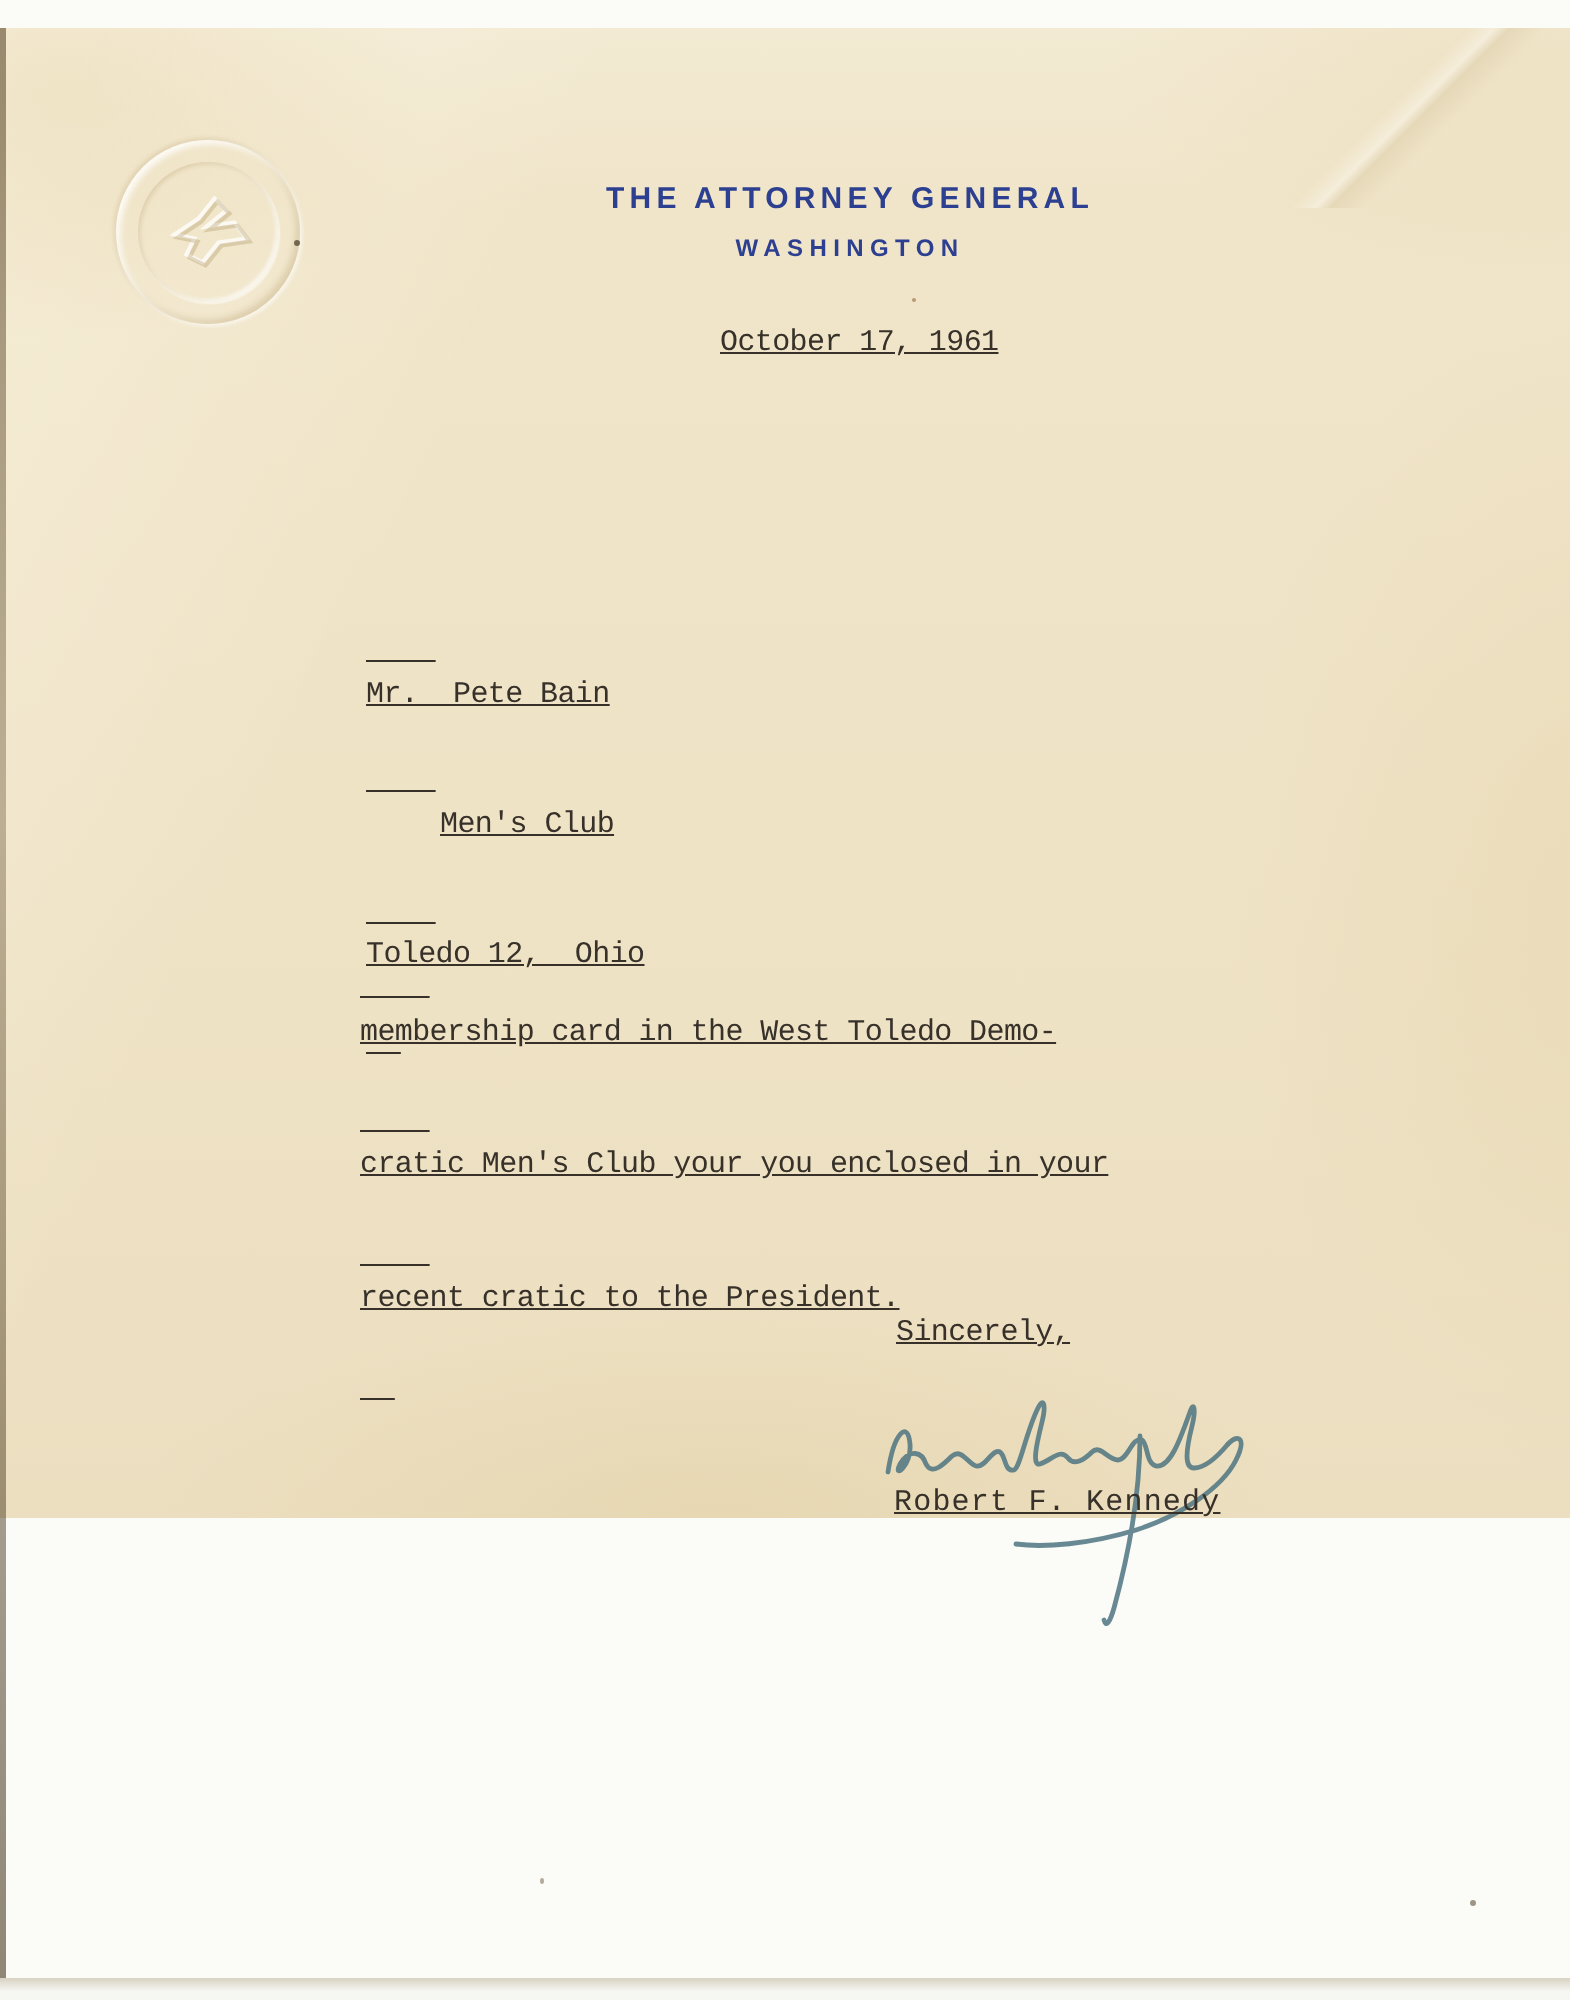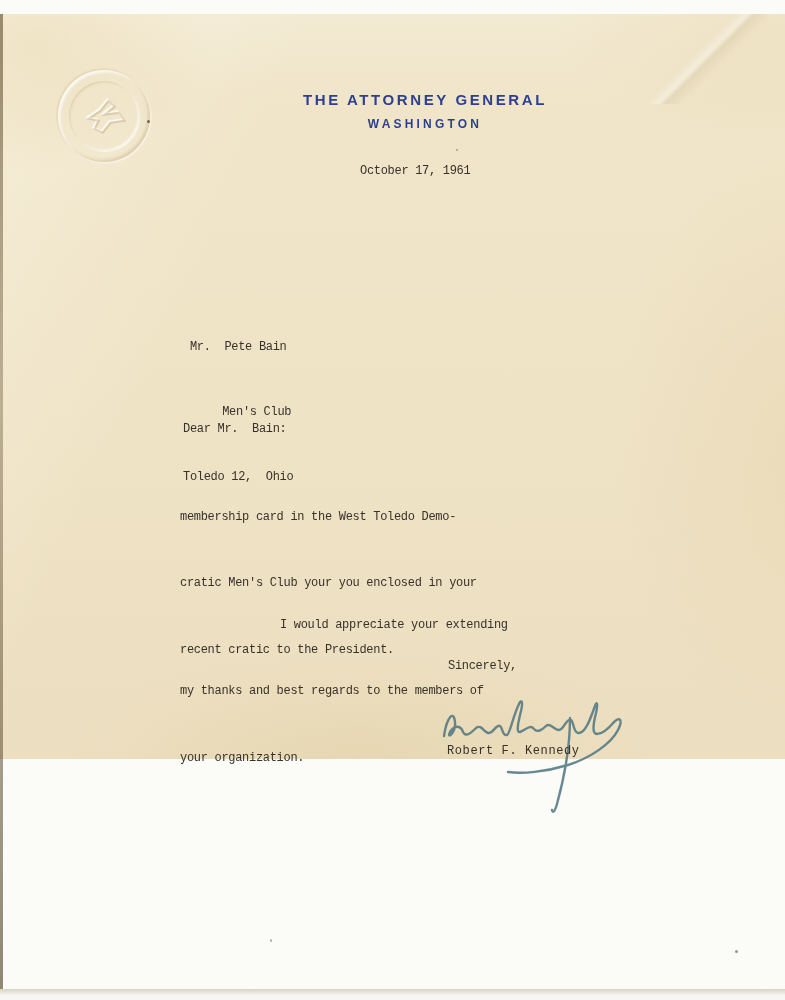--- a/index.html
+++ b/index.html
@@ -52,25 +52,25 @@
   .seal svg{position:absolute;left:16px;top:18px;}
   
   .letterhead{
     position:absolute;left:0;top:77px;width:850px;text-align:center;
     color:#2c3f90;font-family:"Liberation Sans", sans-serif;font-weight:bold;
   }
   .lh1{font-size:15px;letter-spacing:2.6px;}
   .lh2{font-size:12px;letter-spacing:3.2px;margin-top:9px;}
   
   .tw{
-    position:absolute;color:#37312a;font-size:12px;line-height:21.8px;
-    white-space:pre;letter-spacing:-0.3px;
+    position:absolute;color:#37312a;font-size:15px;line-height:21.8px;
+    white-space:pre;letter-spacing:-0.3px;text-decoration:underline;
   }
   .date-line{left:360px;top:147px;}
-  .address{left:183px;top:279px;text-align:center;}
+  .address{left:183px;top:279px;}
   .address .indent2{padding-left:37px;}
   .salutation{left:183px;top:405px;}
   .para{left:180px;top:447px;line-height:22.3px;}
   .para2{top:555px;}
   .indent-tab{padding-left:100px;}
   .closing{left:448px;top:642px;}
   .typed-name{left:447px;top:727px;letter-spacing:0.6px;}
   
   .signature{position:absolute;left:430px;top:672px;width:230px;height:135px;}
 </style>
@@ -97,33 +97,27 @@
   </div>
 
   <div class="tw date-line">October 17, 1961</div>
 
   <div class="tw address">
     <div>Mr.  Pete Bain</div>
     <div class="indent2">Men's Club</div>
     <div>Toledo 12,  Ohio</div>
   </div>
 
-  <div class="tw salutation">Dear Mr.  Bain:</div>
 
   <div class="tw para">
     <div>membership card in the West Toledo Demo-</div>
     <div>cratic Men's Club your you enclosed in your</div>
     <div>recent cratic to the President.</div>
   </div>
 
-  <div class="tw para para2">
-    <div class="indent-tab">I would appreciate your extending</div>
-    <div>my thanks and best regards to the members of</div>
-    <div>your organization.</div>
-  </div>
 
   <div class="tw closing">Sincerely,</div>
 
   <svg class="signature" viewBox="0 0 230 135">
     <g fill="none" stroke="#4f7682" stroke-width="2.4" stroke-linecap="round" opacity="0.85">
       <path d="M14 50 C 17 30 24 24 25 36 C 26 47 16 54 20 46
                C 25 38 31 40 33 46 C 36 52 42 46 46 42
                C 51 38 54 46 58 47 C 63 48 66 38 70 40
                C 73 42 72 50 77 49
                C 80 48 83 30 89 18 C 92 12 93 17 91 25

